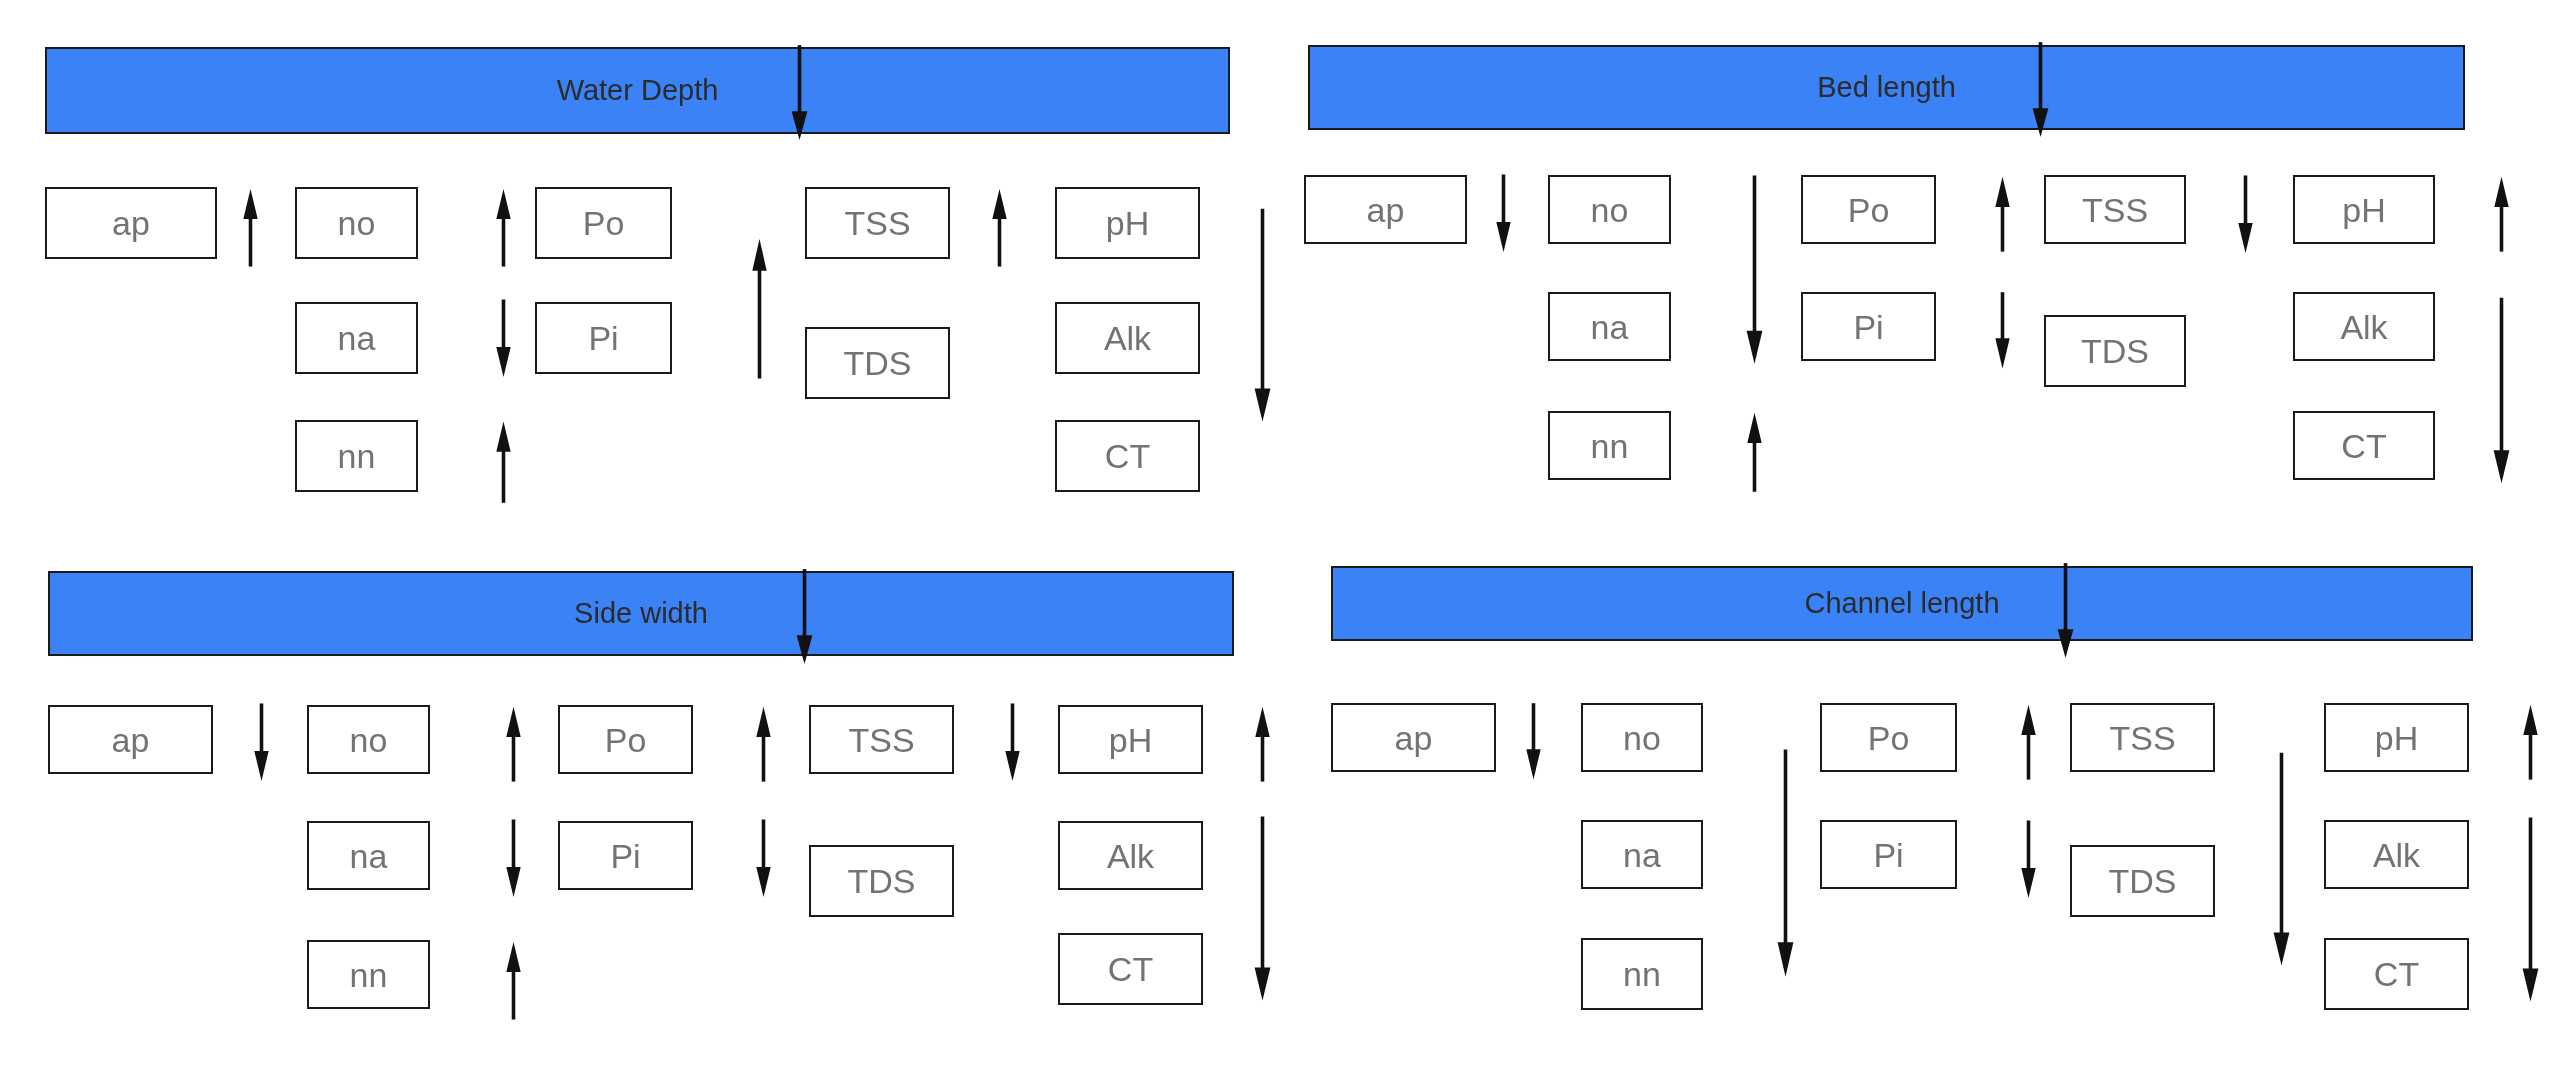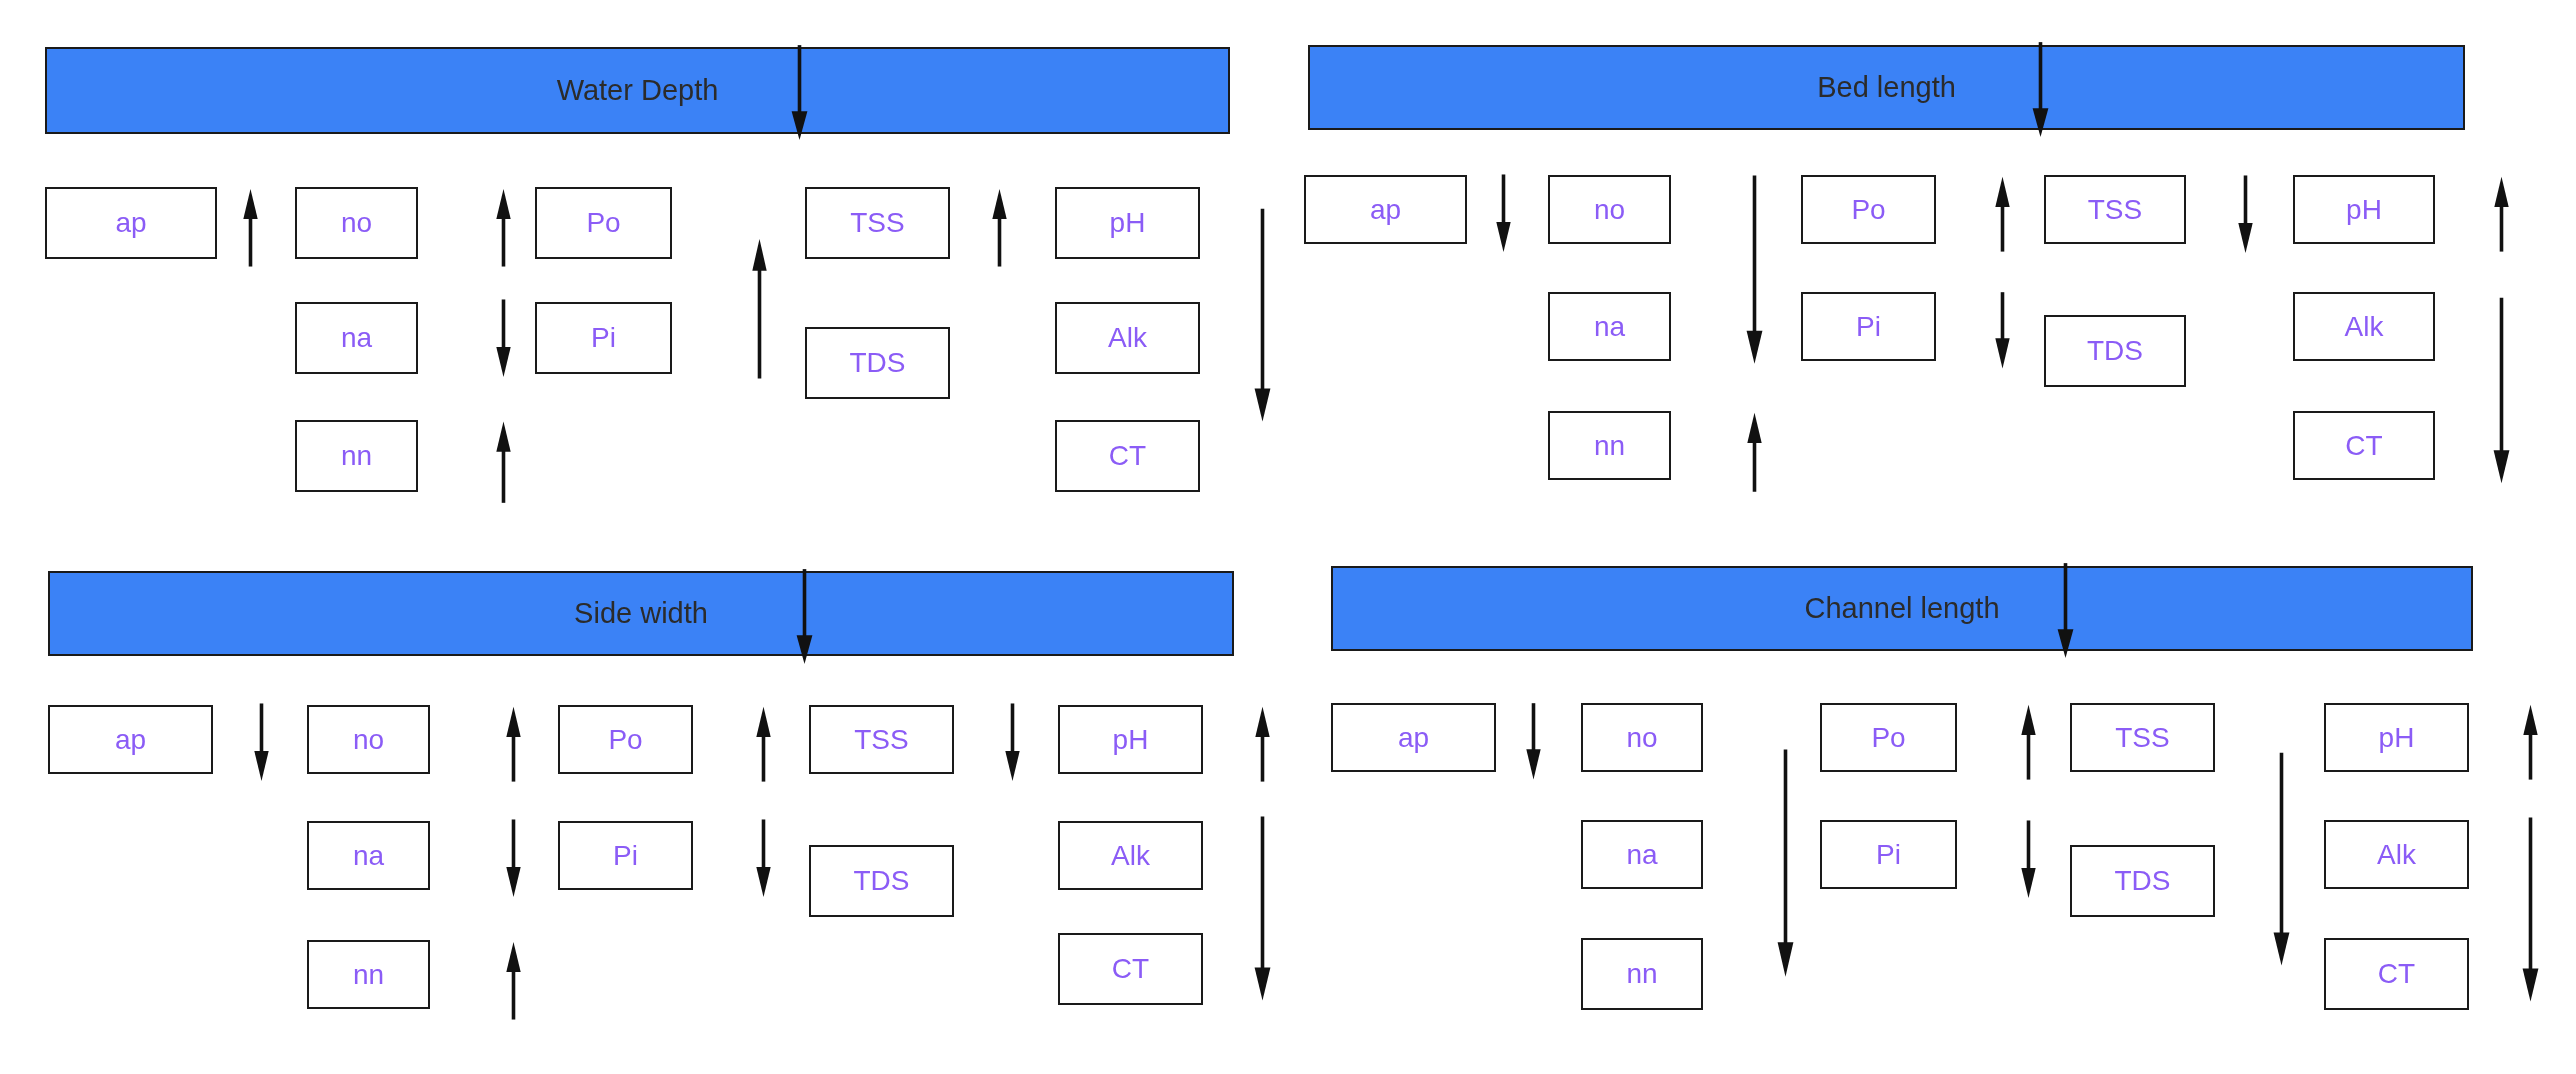--- a/index.html
+++ b/index.html
@@ -23,21 +23,21 @@
     white-space:nowrap;pointer-events:none;
   }
   .node{
     position:absolute;
     box-sizing:border-box;
     border:2.9px solid #1a1a1a;
     background:#ffffff;
     display:flex;align-items:center;justify-content:center;
   }
   .node-label{
-    font-size:28px;color:#8b5cf6;line-height:1;
+    font-size:34px;color:#737373;line-height:1;
     white-space:nowrap;pointer-events:none;
   }
   .arrow{position:absolute;overflow:visible;}
   .arrow svg{display:block;overflow:visible;}
 </style>
 </head>
 <body>
 
 <div id="page">
 
@@ -345,21 +345,21 @@
     <div class="arrow" style="left:1251px;top:816px;">
       <svg width="23" height="188" viewBox="0 0 32 260">
         <line x1="16" y1="0" x2="16" y2="216" stroke="#111" stroke-width="5"></line>
         <polygon points="16,256 5,210 27,210" fill="#111"></polygon>
       </svg>
     </div>
   </div>
 
   <div class="panel">
 
-    <div class="hdr-box" style="left:1331px;top:566px;width:1142px;height:85px;">
+    <div class="hdr-box" style="left:1331px;top:566px;width:1142px;height:75px;">
       <span class="hdr-label">Channel length</span>
     </div>
     <div class="arrow" style="left:2054px;top:563px;">
       <svg width="23" height="98" viewBox="0 0 32 136">
         <line x1="16" y1="0" x2="16" y2="120" stroke="#111" stroke-width="5"></line>
         <polygon points="16,132 5,92 27,92" fill="#111"></polygon>
       </svg>
     </div>
 
     <div class="node" style="left:1331px;top:703px;width:165px;height:69px;">

